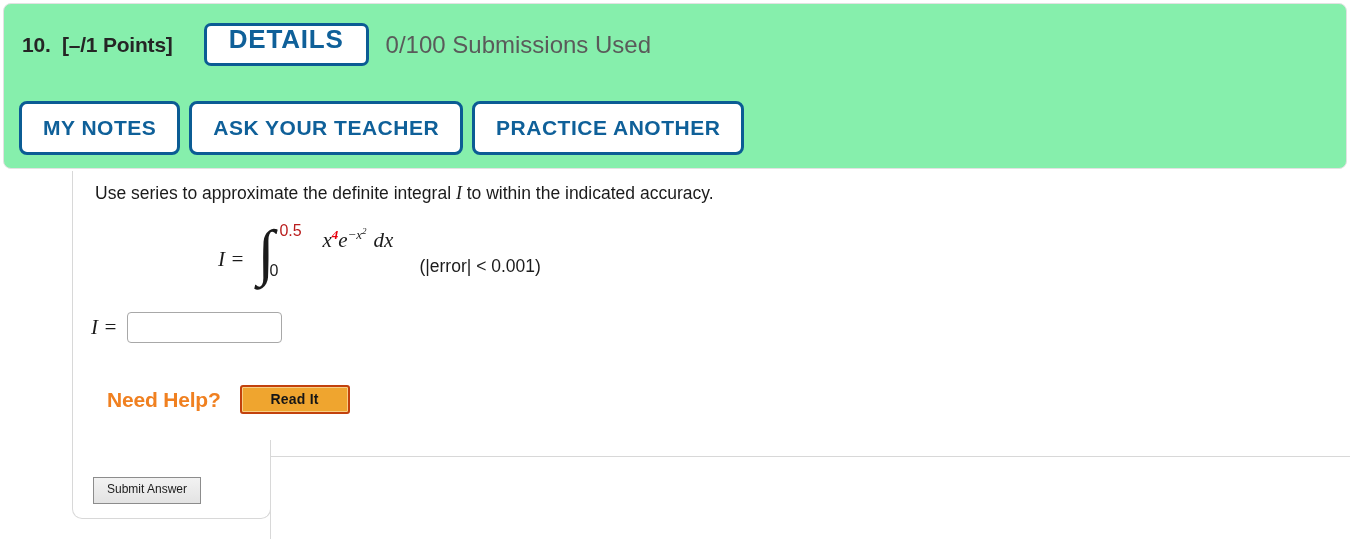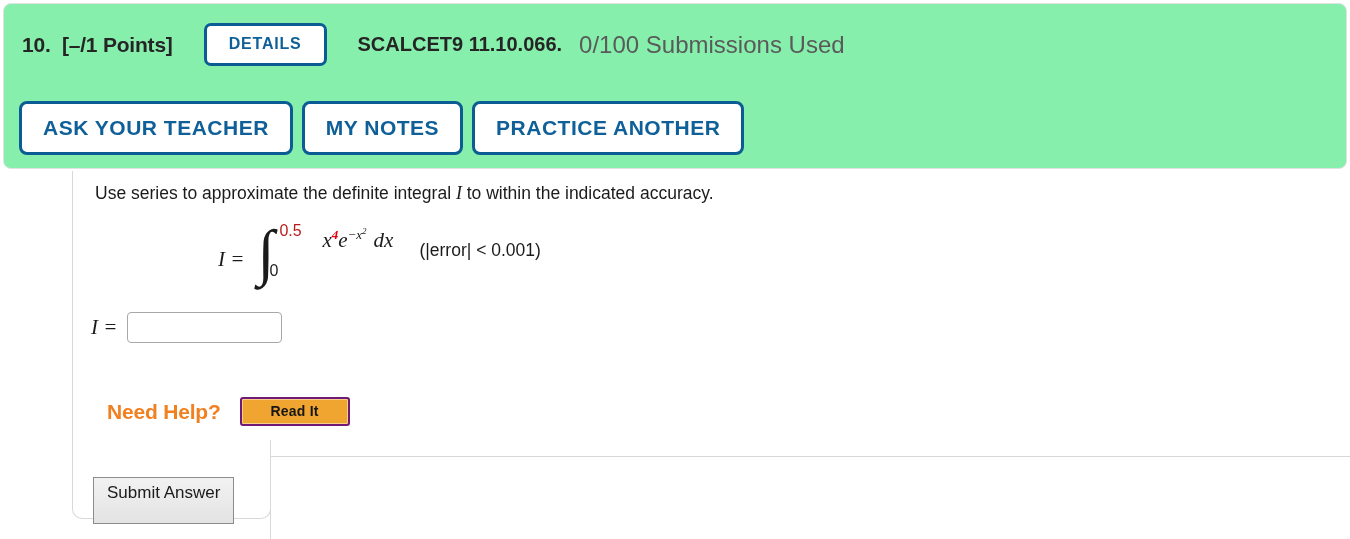--- a/index.html
+++ b/index.html
@@ -42,24 +42,24 @@
     color: #252525;
     letter-spacing: -0.2px;
     white-space: nowrap;
   }
   #details-button {
     margin-left: 31px;
     border: 3px solid #0b5c94;
     border-radius: 7px;
     background: #ffffff;
     color: #0f6099;
-    font-size: 16px;
+    font-size: 26px;
     font-weight: 600;
     letter-spacing: 0.8px;
-    padding: 10px 22px 11px 22px;
+    padding: 0 22px 11px 22px;
     line-height: 1;
     cursor: pointer;
     box-sizing: border-box;
   }
   #assignment-code {
     margin-left: 31px;
     font-size: 20px;
     font-weight: bold;
     color: #252525;
     white-space: nowrap;
@@ -163,21 +163,21 @@
     font-style: italic;
     font-size: 21px;
     color: #1b1b1b;
     white-space: nowrap;
   }
   #integrand sup { font-size: 13px; font-style: italic; }
   .red-exp { color: #e8000d; font-weight: bold; font-style: italic; }
   #dx { margin-left: 7px; font-style: italic; }
   #error-note {
     margin-left: 26px;
-    margin-top: 14px;
+    margin-top: 30px;
     font-family: "Liberation Sans", sans-serif;
     font-size: 17.5px;
     color: #1b1b1b;
     white-space: nowrap;
   }
 
   
   #answer-row {
     position: absolute;
     left: 18px;
@@ -202,35 +202,35 @@
     font-size: 15px;
     padding: 0 6px;
     box-sizing: border-box;
     outline: none;
   }
 
   
   #need-help-row {
     position: absolute;
     left: 34px;
-    top: 226px;
+    top: 214px;
     display: flex;
     align-items: center;
   }
   #need-help-label {
     font-size: 21px;
     font-weight: bold;
     color: #f08020;
     letter-spacing: -0.2px;
   }
   #read-it-button {
     margin-left: 19px;
     background: linear-gradient(#f3ae3c, #edа02a);
     background-color: #efa52f;
-    border: 2px solid #701a75;
+    border: 2px solid #c2410c;
     border-radius: 3px;
     box-shadow: inset 0 0 0 1px #f7cf86;
     color: #161616;
     font-size: 14px;
     font-weight: bold;
     letter-spacing: 0.2px;
     padding: 5px 29px 6px 29px;
     line-height: 1;
     cursor: pointer;
     box-sizing: border-box;
@@ -259,47 +259,46 @@
   }
   #submit-answer-button {
     position: absolute;
     left: 93px;
     top: 477px;
     background: linear-gradient(#f2f2f2, #e3e3e3);
     background-color: #ececec;
     border: 1px solid #8c8c8c;
     color: #1b1b1b;
     font-family: "Liberation Sans", sans-serif;
-    font-size: 17px;
-    padding: 5px 13px 20px 13px;
+    font-size: 12px;
+    padding: 5px 13px 6px 13px;
     line-height: 1.15;
     cursor: pointer;
     box-sizing: border-box;
   }
 </style>
 </head>
 <body>
 
 <div id="header-band">
 
   <div id="header-row1">
     <span id="points-label">
       <span>10.</span>&nbsp;
       <span>[–/1 Points]</span>
     </span>
 
     <button id="details-button">DETAILS</button>
 
-    <span id="assignment-code">SCALCET9 11.10.066.</span>
     <span id="submissions-used">0/100 Submissions Used</span>
   </div>
 
   <div id="header-row2">
+    <button class="link-button">MY NOTES</button>
     <button class="link-button">ASK YOUR TEACHER</button>
-    <button class="link-button">MY NOTES</button>
     <button class="link-button">PRACTICE ANOTHER</button>
   </div>
 
 </div>
 
 <div id="question-panel">
 
   <div id="question-text">
     <span>Use series to approximate the definite integral </span><span class="ital">I</span><span> to within the indicated accuracy.</span>
   </div>

